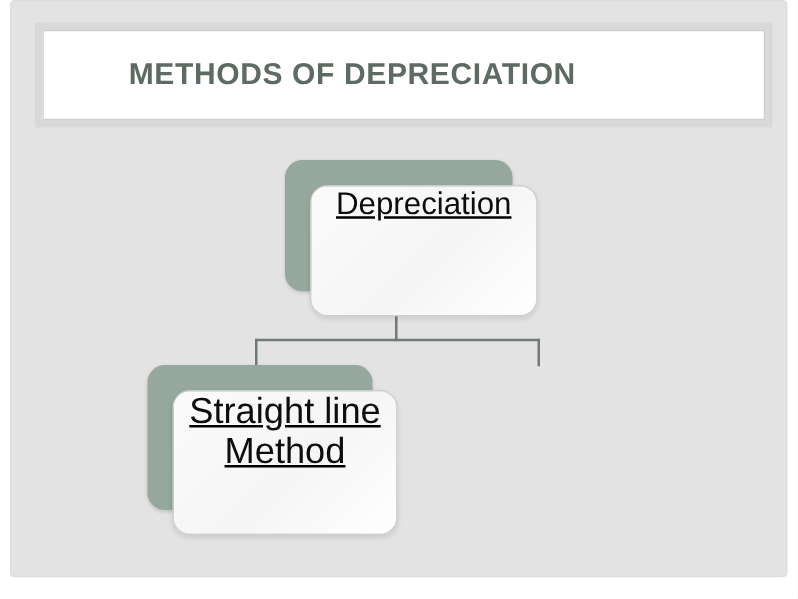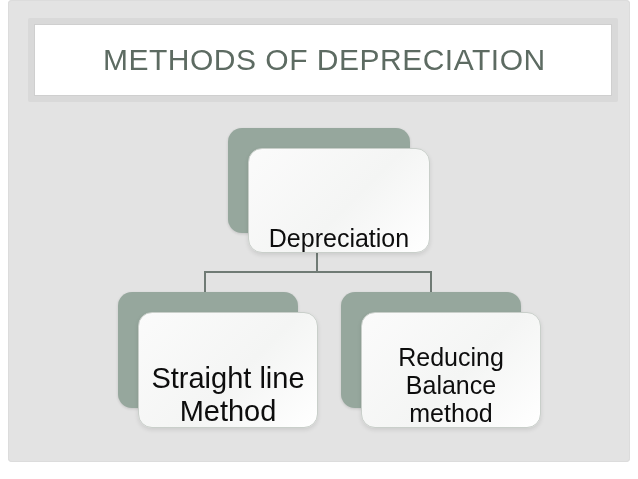--- a/index.html
+++ b/index.html
@@ -51,24 +51,24 @@
     width: 100%;
     height: 100%;
     background: #ffffff;
     box-sizing: border-box;
     border: 1px solid #cfcfcf;
     display: flex;
     align-items: center;
     padding-left: 68px;
   }
   .title-text {
-    font-size: 30px;
+    font-size: 24px;
     letter-spacing: 0.5px;
     color: #5d6b62;
-    font-weight: normal;
+    font-weight: bold;
     white-space: nowrap;
     font-family: "Liberation Sans", sans-serif;
   }
 
   
   .conn {
     position: absolute;
     background: #707b75;
   }
   .conn-stem      { left: 308px; top: 253px;  width: 2px;  height: 20px; }
@@ -93,23 +93,24 @@
     left: 20px;
     top: 20px;
     width: 100%;
     height: 100%;
     background: linear-gradient(135deg, #fbfbfb 0%, #f4f5f4 55%, #ffffff 100%);
     border: 1px solid #c9cfca;
     border-radius: 14px;
     box-sizing: border-box;
     box-shadow: 0 2px 4px rgba(0,0,0,0.10);
     display: flex;
-    align-items: flex-end;
+    align-items: flex-start;
     justify-content: center;
     text-align: center;
+    text-decoration: underline;
   }
   .node .card-label {
     color: #0d0d0d;
     line-height: 1.12;
     padding: 0 8px;
     font-family: "Liberation Sans", sans-serif;
   }
 
   
   #node-root      { left: 220px; top: 128px; width: 182px; height: 105px; }
@@ -146,21 +147,15 @@
       </div>
     </div>
 
     <div class="node" id="node-straight">
       <div class="backer"></div>
       <div class="card">
         <span class="card-label">Straight line Method</span>
       </div>
     </div>
 
-    <div class="node" id="node-reducing">
-      <div class="backer"></div>
-      <div class="card">
-        <span class="card-label">Reducing Balance method</span>
-      </div>
-    </div>
 
   </div>
 </div>
 
 </body></html>

